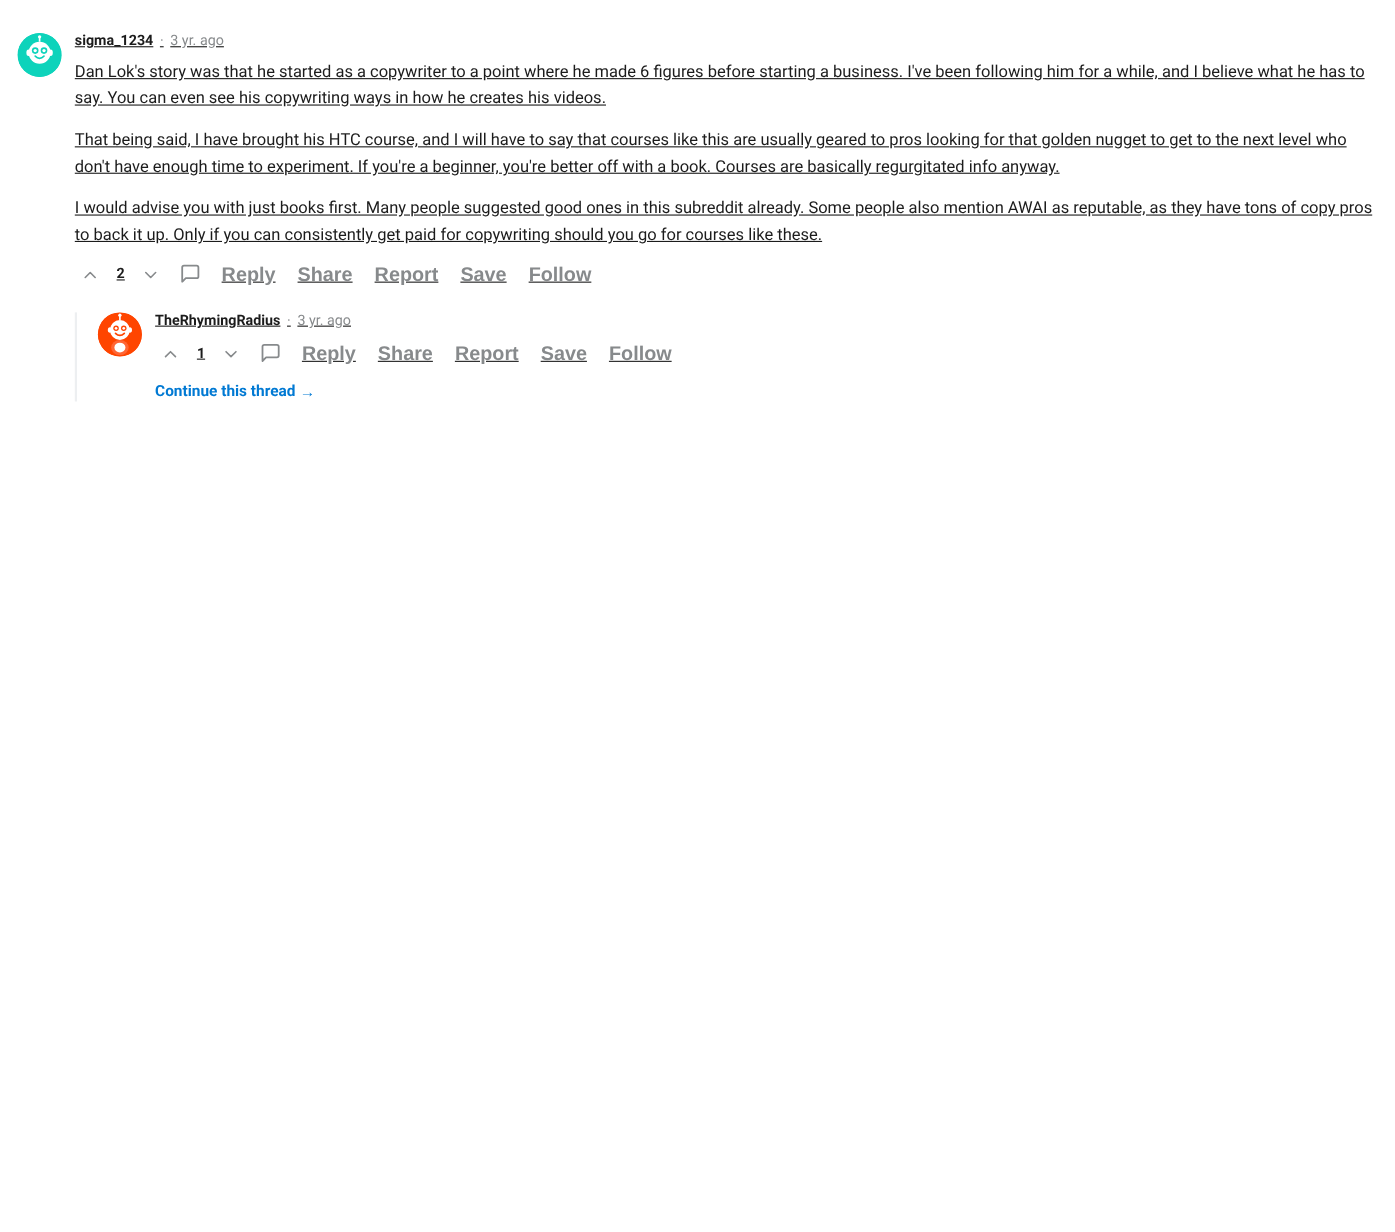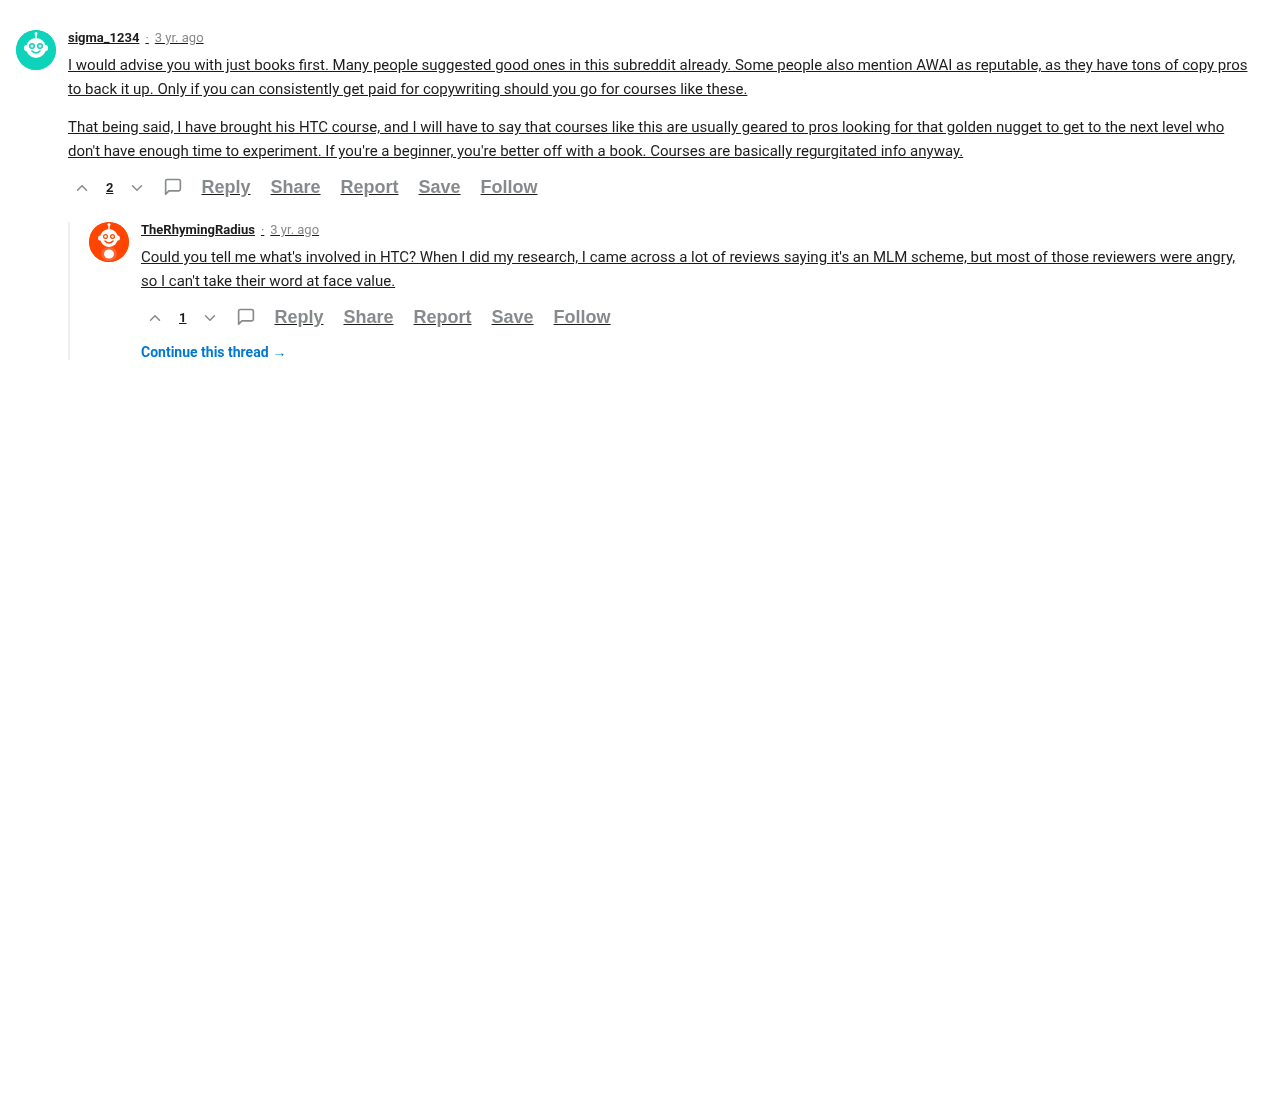--- a/index.html
+++ b/index.html
@@ -156,22 +156,23 @@
         <ellipse cx="30" cy="18" rx="2" ry="3" fill="white"></ellipse>
       </svg>
     </div>
     <div class="comment-body">
       <div class="comment-header">
         <span class="username">sigma_1234</span>
         <span class="dot">·</span>
         <span class="timestamp">3 yr. ago</span>
       </div>
       <div class="comment-text">
+        <p>Dan Lok's story was that he started as a copywriter to a point where he made 6 figures before starting a business. I've been following him for a while, and I believe what he has to say. You can even see his copywriting ways in how he creates his videos.</p>
+        <p>That being said, I have brought his HTC course, and I will have to say that courses like this are usually geared to pros looking for that golden nugget to get to the next level who don't have enough time to experiment. If you're a beginner, you're better off with a book. Courses are basically regurgitated info anyway.</p>
         <p>I would advise you with just books first. Many people suggested good ones in this subreddit already. Some people also mention AWAI as reputable, as they have tons of copy pros to back it up. Only if you can consistently get paid for copywriting should you go for courses like these.</p>
-        <p>That being said, I have brought his HTC course, and I will have to say that courses like this are usually geared to pros looking for that golden nugget to get to the next level who don't have enough time to experiment. If you're a beginner, you're better off with a book. Courses are basically regurgitated info anyway.</p>
       </div>
       <div class="comment-actions">
         <button class="vote-btn">
           <span class="vote-icon">
             <svg width="18" height="18" viewBox="0 0 24 24" fill="none" stroke="#878a8c" stroke-width="2" stroke-linecap="round" stroke-linejoin="round">
               <polyline points="18 15 12 9 6 15"></polyline>
             </svg>
           </span>
         </button>
         <span class="vote-count">2</span>
@@ -222,23 +223,20 @@
           <ellipse cx="20" cy="32" rx="8" ry="7" fill="#ff6534"></ellipse>
 
           <ellipse cx="20" cy="32" rx="5" ry="4.5" fill="white"></ellipse>
         </svg>
       </div>
       <div class="comment-body">
         <div class="comment-header">
           <span class="username">TheRhymingRadius</span>
           <span class="dot">·</span>
           <span class="timestamp">3 yr. ago</span>
-        </div>
-        <div class="comment-text">
-          <p>Could you tell me what's involved in HTC? When I did my research, I came across a lot of reviews saying it's an MLM scheme, but most of those reviewers were angry, so I can't take their word at face value.</p>
         </div>
         <div class="comment-actions">
           <button class="vote-btn">
             <span class="vote-icon">
               <svg width="18" height="18" viewBox="0 0 24 24" fill="none" stroke="#878a8c" stroke-width="2" stroke-linecap="round" stroke-linejoin="round">
                 <polyline points="18 15 12 9 6 15"></polyline>
               </svg>
             </span>
           </button>
           <span class="vote-count">1</span>

